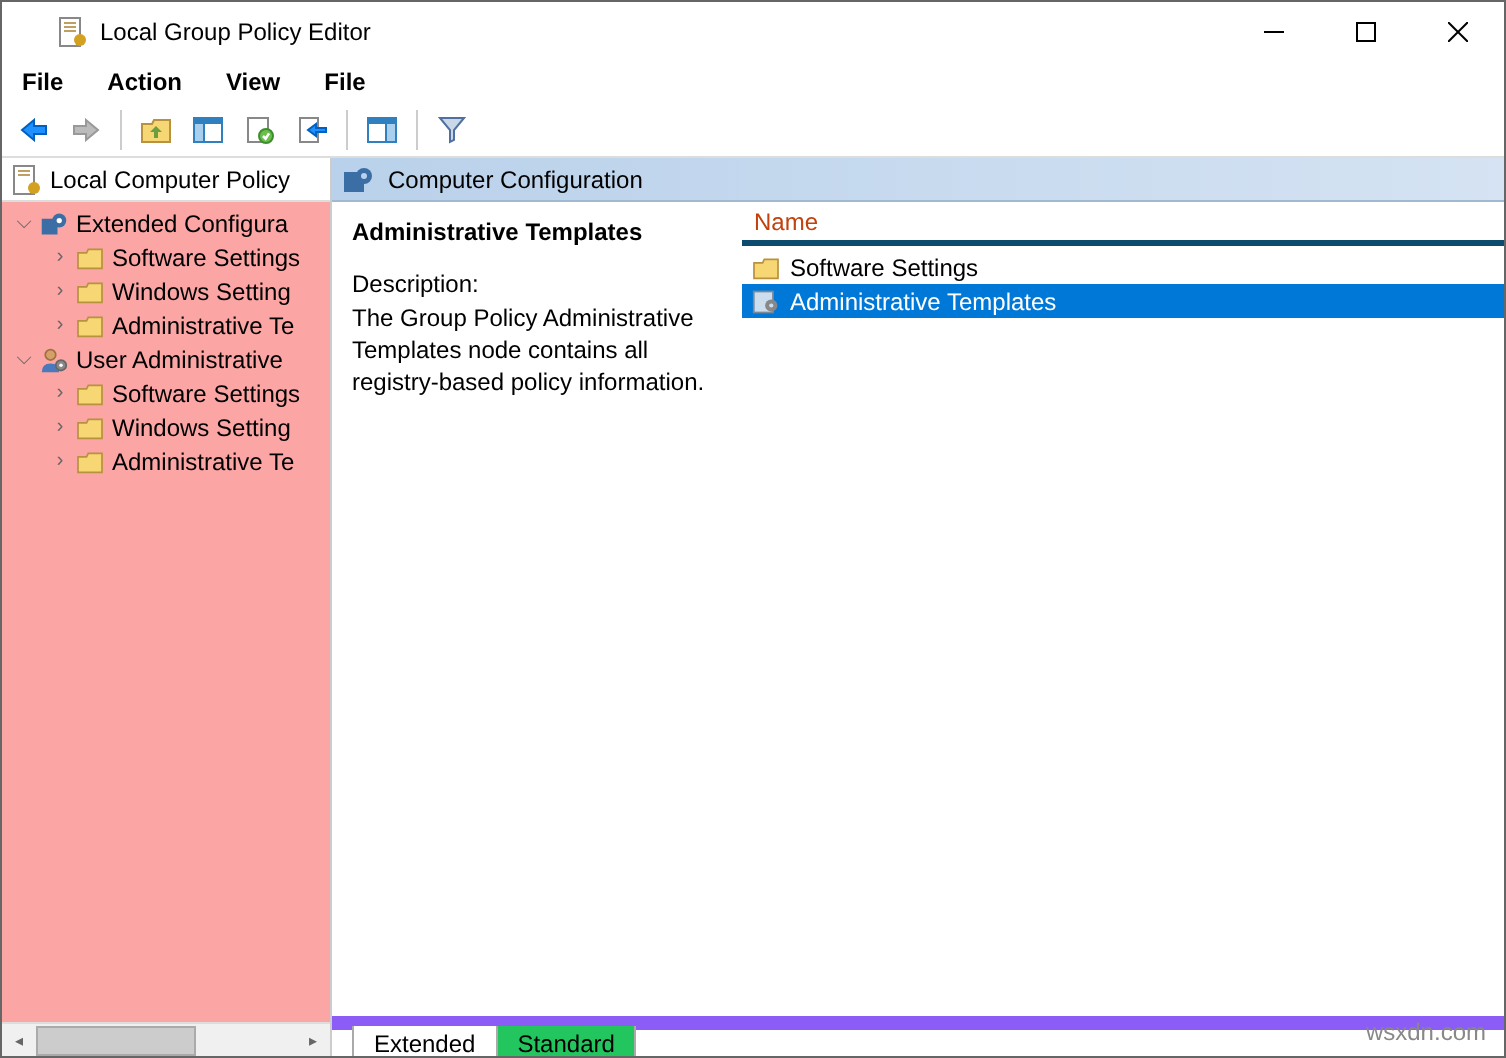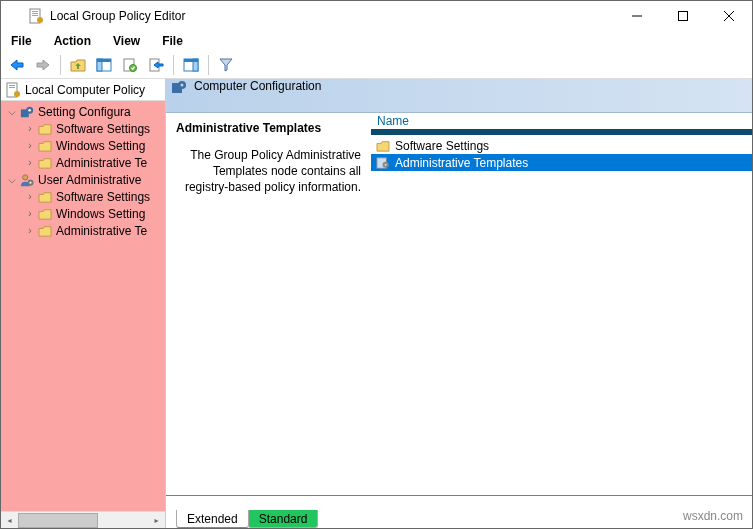--- a/index.html
+++ b/index.html
@@ -28,37 +28,37 @@
     .tree-body { flex: 1; overflow: hidden; padding: 2px 0; }
     .tree-item { display: flex; align-items: center; height: 17px; white-space: nowrap; cursor: default; }
     .tree-chevron { width: 14px; text-align: center; font-size: 10px; color: #666; cursor: default; user-select: none; }
     .tree-spacer { display: inline-block; }
     .tree-icon { width: 16px; height: 14px; margin-right: 3px; display: inline-flex; align-items: center; justify-content: center; }
     .tree-scroll { height: 17px; background: #f0f0f0; border-top: 1px solid #ddd; display: flex; align-items: center; }
     .tree-scroll-thumb { width: 80px; height: 15px; background: #ccc; border: 1px solid #aaa; }
     .tree-scroll-arrow { width: 17px; height: 17px; display: flex; align-items: center; justify-content: center; font-size: 8px; color: #666; }
     
     .content-panel { flex: 1; display: flex; flex-direction: column; overflow: hidden; }
-    .content-header { height: 34px; display: flex; padding: 0 6px; background: linear-gradient(to right, #b9d1ea, #d5e3f3); border-bottom: 1px solid #a0b8d0; }
+    .content-header { height: 22px; display: flex; align-items: center; padding: 0 6px; background: linear-gradient(to right, #b9d1ea, #d5e3f3); border-bottom: 1px solid #a0b8d0; }
     .content-header-icon { width: 16px; height: 16px; margin-right: 6px; }
     .content-body { flex: 1; display: flex; overflow: hidden; }
     
     .desc-col { width: 205px; padding: 8px 10px; }
     .desc-title { font-weight: bold; margin-bottom: 12px; }
     .desc-label { margin-bottom: 2px; }
-    .desc-text { line-height: 1.35; text-align: right; }
+    .desc-text { line-height: 1.35; }
     
     .list-col { flex: 1; display: flex; flex-direction: column; }
-    .list-header { height: 22px; display: flex; align-items: center; padding: 0 6px; border-bottom: 6px solid #0c4a6e; color: #0369a1; }
+    .list-header { height: 22px; display: flex; align-items: center; padding: 0 6px; border-bottom: 3px solid #0c4a6e; color: #c2410c; }
     .list-body { flex: 1; padding-top: 2px; }
     .list-item { display: flex; align-items: center; height: 17px; padding: 0 4px; cursor: default; }
     .list-item.selected { background: #0078d7; color: #fff; }
     .list-icon { width: 16px; height: 14px; margin-right: 4px; display: inline-flex; align-items: center; justify-content: center; }
     
-    .tabs { height: 33px; display: flex; align-items: flex-end; padding: 0 0 0 10px; background: #fff; border-top: 1px solid #8b5cf6; }
+    .tabs { height: 20px; display: flex; align-items: center; padding: 0 0 0 10px; background: #fff; border-top: 7px solid #8b5cf6; }
     .tab { padding: 2px 10px 0 10px; height: 18px; border: 1px solid #aaa; border-top: none; background: #fff; cursor: default; position: relative; border-radius: 0 0 3px 3px; margin-right: -1px; }
     .tab.active { background: #fff; border-bottom-color: #888; z-index: 2; }
     .tab.inactive { background: #22c55e; }
     
     .watermark { position: absolute; bottom: 6px; right: 10px; color: #888; font-size: 12px; }
     
     
     .folder-svg { width: 14px; height: 12px; }
     .gear-svg { width: 14px; height: 14px; }
   </style>
@@ -177,21 +177,21 @@
           <div class="tree-item">
             <span class="tree-spacer" style="width:4px"></span>
             <span class="tree-chevron">⌵</span>
             <span class="tree-icon">
               <svg class="gear-svg" viewBox="0 0 16 16">
                 <rect x="1" y="5" width="9" height="9" fill="#3b6ea5"></rect>
                 <circle cx="11" cy="6" r="4" fill="#3b6ea5"></circle>
                 <circle cx="11" cy="6" r="1.5" fill="#fff"></circle>
               </svg>
             </span>
-            <span>Setting Configura</span>
+            <span>Extended Configura</span>
           </div>
           <div class="tree-item">
             <span class="tree-spacer" style="width:22px"></span>
             <span class="tree-chevron">›</span>
             <span class="tree-icon">
               <svg class="folder-svg" viewBox="0 0 16 14">
                 <path d="M1 4 L6 4 L7 2 L15 2 L15 13 L1 13 Z" fill="#f7d774" stroke="#b8923e"></path>
               </svg>
             </span>
             <span>Software Settings</span>
@@ -275,20 +275,21 @@
               <rect x="0" y="4" width="10" height="10" fill="#3b6ea5"></rect>
               <circle cx="10" cy="6" r="4" fill="#3b6ea5"></circle>
               <circle cx="10" cy="6" r="1.5" fill="#b9d1ea"></circle>
             </svg>
         </span>
         <span>Computer Configuration</span>
       </div>
       <div class="content-body">
         <div class="desc-col">
           <div class="desc-title">Administrative Templates</div>
+          <div class="desc-label">Description:</div>
           <div class="desc-text">The Group Policy Administrative Templates node contains all registry-based policy information.</div>
         </div>
         <div class="list-col">
           <div class="list-header">
             <span>Name</span>
           </div>
           <div class="list-body" id="list-body">
               <div class="list-item">
                 <span class="list-icon">
                   <svg class="folder-svg" viewBox="0 0 16 14">

